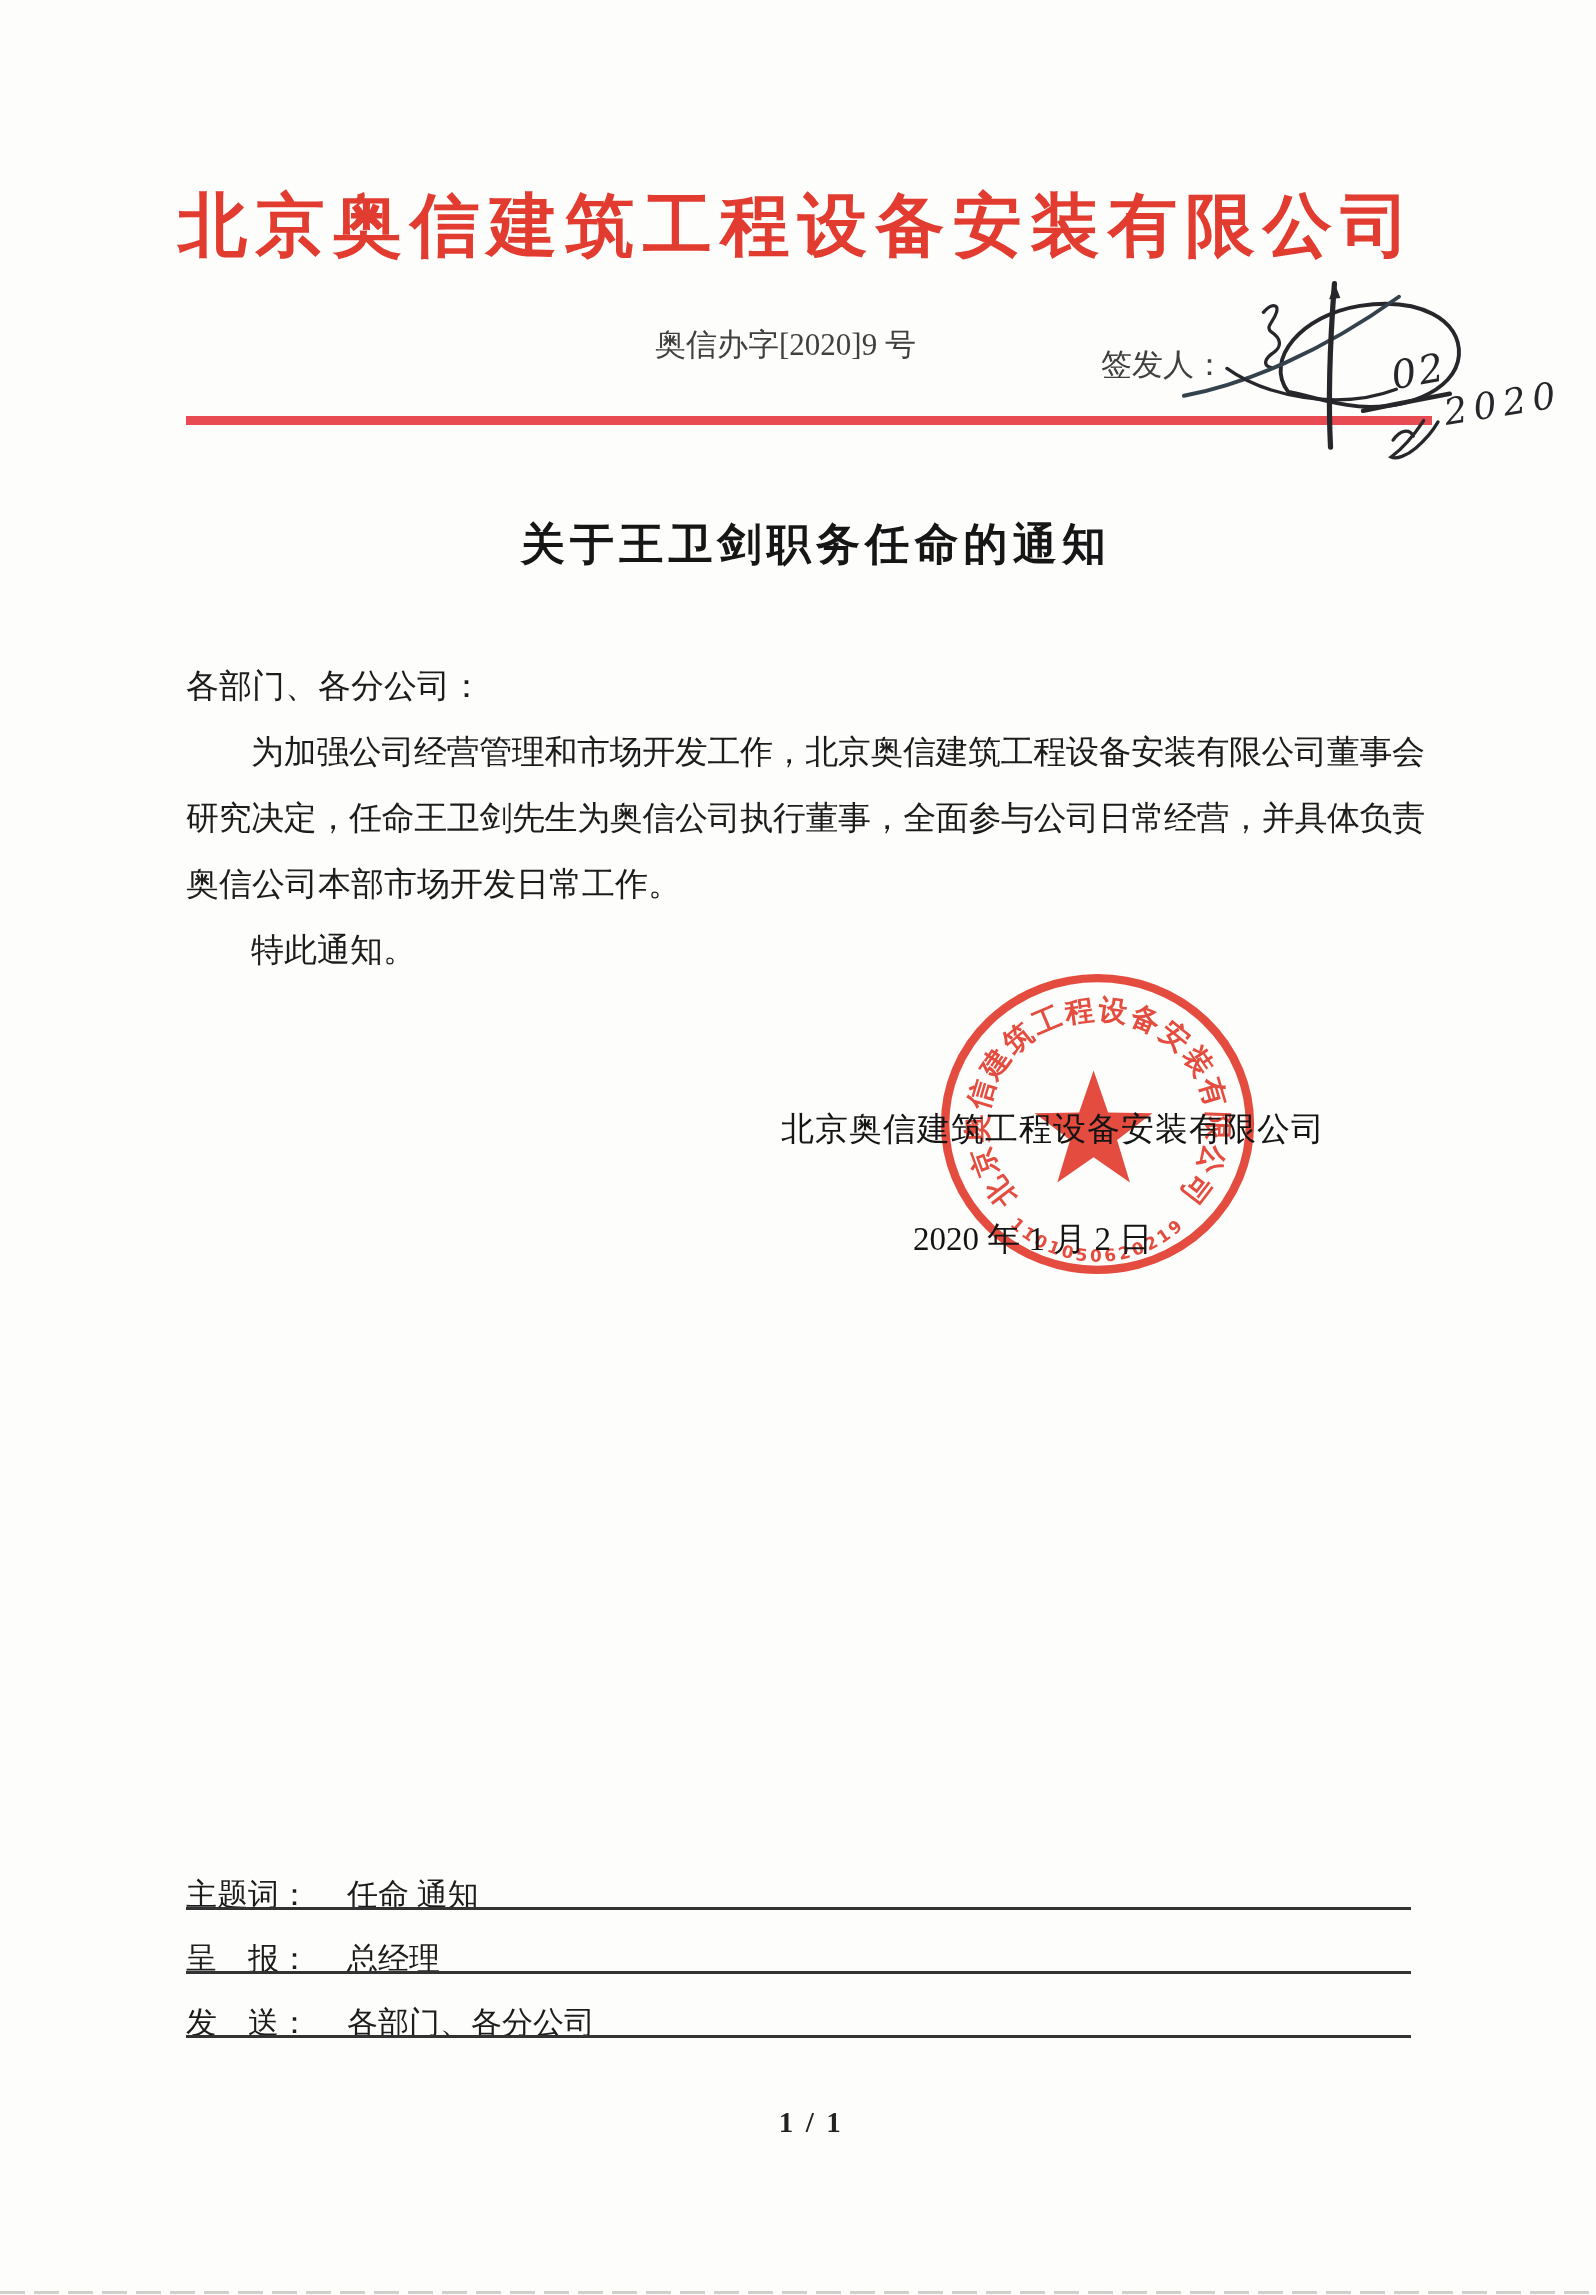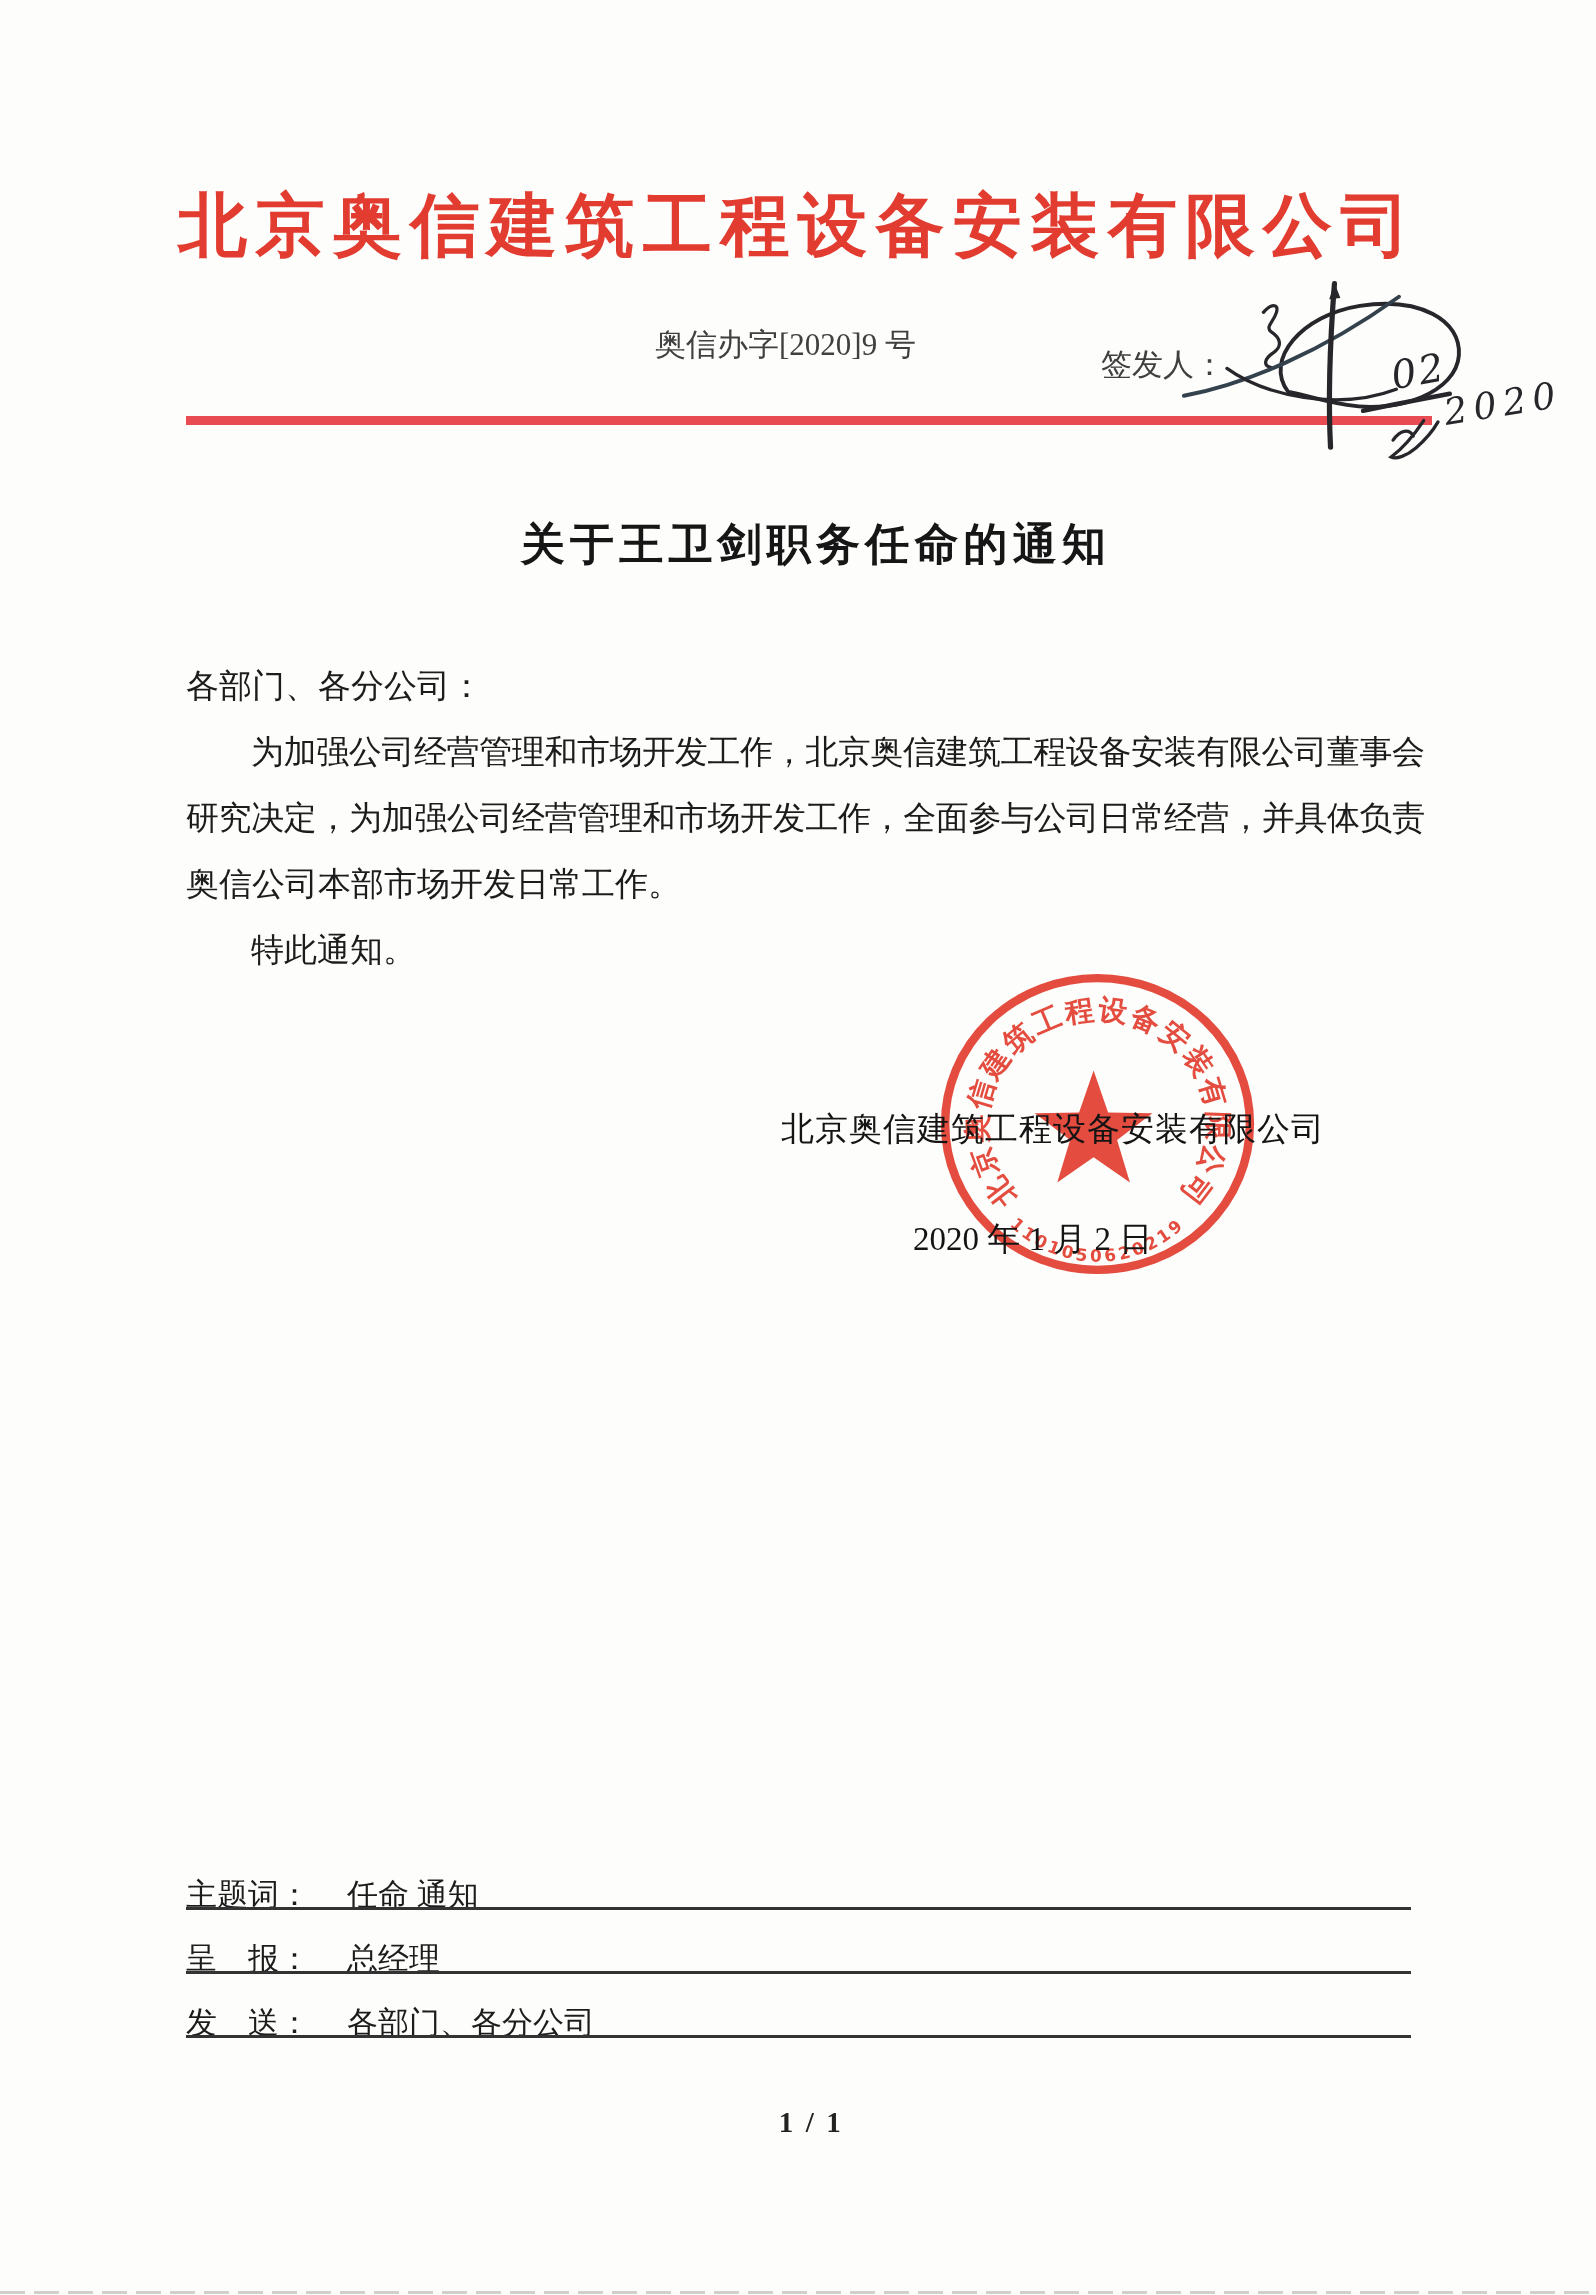--- a/index.html
+++ b/index.html
@@ -74,21 +74,21 @@
     <text class="sig-digits" x="424" y="244" font-size="56" letter-spacing="10" transform="rotate(-9 520 222)">2020</text>
   </svg>
 
   <div class="abs red-rule"></div>
 
   <div class="abs doc-title">关于王卫剑职务任命的通知</div>
 
   <div class="abs body-block">
     <div class="body-line">各部门、各分公司：</div>
     <div class="body-line tight indent">为加强公司经营管理和市场开发工作，北京奥信建筑工程设备安装有限公司董事会</div>
-    <div class="body-line tight">研究决定，为加强公司经营管理和市场开发工作，全面参与公司日常经营，并具体负责</div>
+    <div class="body-line tight">研究决定，任命王卫剑先生为奥信公司执行董事，全面参与公司日常经营，并具体负责</div>
     <div class="body-line">奥信公司本部市场开发日常工作。</div>
     <div class="body-line indent">特此通知。</div>
   </div>
 
   <svg class="abs seal-svg" viewBox="0 0 496 466">
     <ellipse cx="248" cy="233" rx="234" ry="224" fill="none" stroke="#e33d2e" stroke-width="13"></ellipse>
     <polygon fill="#e33d2e" points="242,151 264.3,215.3 332.4,216.6 278.1,257.7 297.8,322.9 242,284 186.2,322.9 205.9,257.7 151.6,216.6 219.7,215.3"></polygon>
     <path id="sealRingPath" d="M 128 346 A 170 160 0 1 1 368 346" fill="none" stroke="none"></path>
     <path id="sealSerialPath" d="M 75 339 A 200 212 0 0 0 421 339" fill="none" stroke="none"></path>
     <text class="seal-ring-text">

